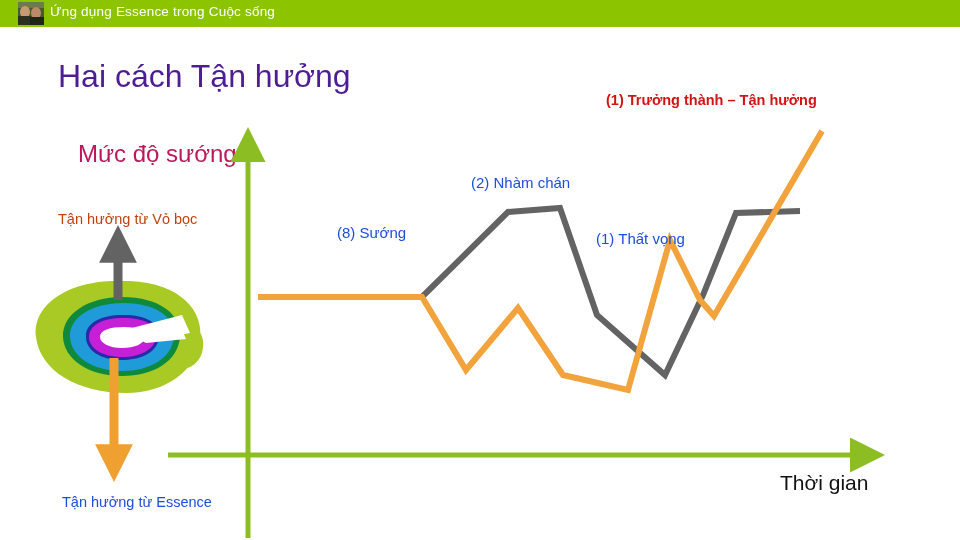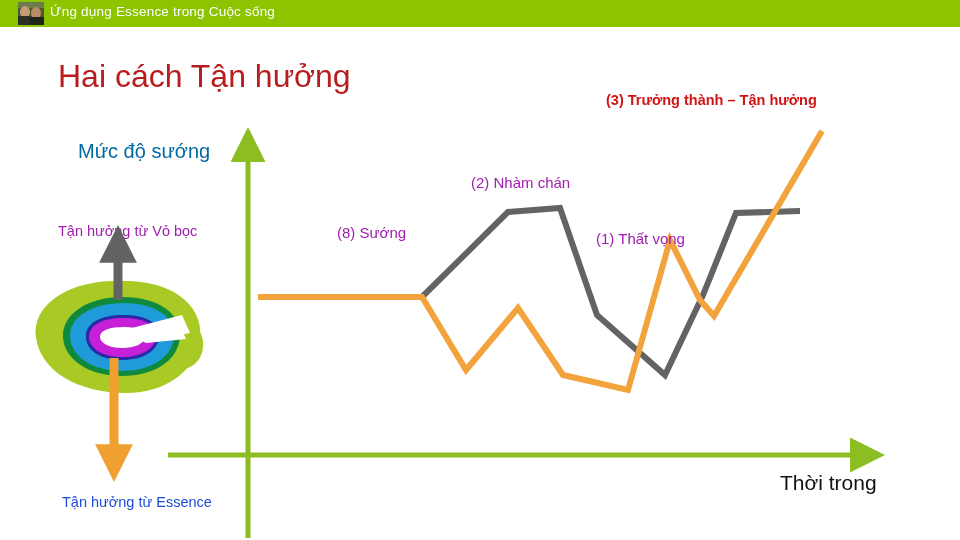--- a/index.html
+++ b/index.html
@@ -63,46 +63,46 @@
     color: #ffffff;
     letter-spacing: .2px;
     white-space: nowrap;
   }
 
   
   #slide-title {
     position: absolute;
     left: 58px; top: 58px;
     font-size: 32px;
-    color: #b91c1c;
+    color: #4c1d95;
     white-space: nowrap;
   }
 
   
   #y-axis-label {
     position: absolute;
     left: 78px; top: 140px;
-    font-size: 20px;
-    color: #0369a1;
+    font-size: 24px;
+    color: #be185d;
     white-space: nowrap;
   }
   #x-axis-label {
     position: absolute;
     left: 780px; top: 471px;
     font-size: 21px;
     color: #111111;
     white-space: nowrap;
   }
 
   
   #label-shell {
     position: absolute;
-    left: 58px; top: 223px;
+    left: 58px; top: 211px;
     font-size: 14.5px;
-    color: #a21caf;
+    color: #c2410c;
     white-space: nowrap;
   }
   #label-essence {
     position: absolute;
     left: 62px; top: 494px;
     font-size: 14.5px;
     color: #1d4ed8;
     white-space: nowrap;
   }
 
@@ -117,21 +117,21 @@
   .anno {
     position: absolute;
     white-space: nowrap;
   }
   .anno.red {
     color: #D21313;
     font-weight: bold;
     font-size: 14.5px;
   }
   .anno.teal {
-    color: #a21caf;
+    color: #1d4ed8;
     font-size: 15px;
   }
   #anno-truong-thanh { left: 606px; top: 92px; }
   #anno-kho-khan     { left: 453px; top: 390px; }
   #anno-suong        { left: 337px; top: 224px; }
   #anno-nham-chan    { left: 471px; top: 174px; }
   #anno-that-vong    { left: 596px; top: 230px; }
 
   
   #chart-svg {
@@ -153,21 +153,21 @@
       <div class="face-b"></div>
       <div class="suit-a"></div>
       <div class="suit-b"></div>
     </div>
     <div id="header-title">Ứng dụng Essence trong Cuộc sống</div>
   </div>
 
   <div id="slide-title">Hai cách Tận hưởng</div>
 
   <div id="y-axis-label">Mức độ sướng</div>
-  <div id="x-axis-label">Thời trong</div>
+  <div id="x-axis-label">Thời gian</div>
 
   <div id="label-shell">Tận hưởng từ Vỏ bọc</div>
   <div id="label-essence">Tận hưởng từ Essence</div>
 
   <div id="onion">
     <svg width="175" height="120" viewBox="0 0 175 120" xmlns="http://www.w3.org/2000/svg">
 
       <path d="M 100 4
                C 150 6, 174 34, 170 62
                C 166 94, 136 116, 96 116
@@ -230,18 +230,18 @@
 
     <line x1="118" y1="300" x2="118" y2="243" stroke="#636363" stroke-width="9" marker-end="url(#arrow-gray)"></line>
 
     <line x1="114" y1="358" x2="114" y2="464" stroke="#F0A030" stroke-width="9" marker-end="url(#arrow-orange)"></line>
 
     <polyline points="258,297 422,297 508,212 560,208 597,315 665,375 703,295 736,213 800,211" fill="none" stroke="#636363" stroke-width="6" stroke-linejoin="miter" stroke-linecap="butt"></polyline>
 
     <polyline points="258,297 422,297 466,370 518,308 563,375 628,390 670,240 700,300 714,316 822,131" fill="none" stroke="#F2A33C" stroke-width="6" stroke-linejoin="miter" stroke-linecap="butt"></polyline>
   </svg>
 
-  <div class="anno red" id="anno-truong-thanh">(3) Trưởng thành – Tận hưởng</div>
+  <div class="anno red" id="anno-truong-thanh">(1) Trưởng thành – Tận hưởng</div>
   <div class="anno teal" id="anno-suong">(8) Sướng</div>
   <div class="anno teal" id="anno-nham-chan">(2) Nhàm chán</div>
   <div class="anno teal" id="anno-that-vong">(1) Thất vọng</div>
 
 </div>
 
 </body></html>

